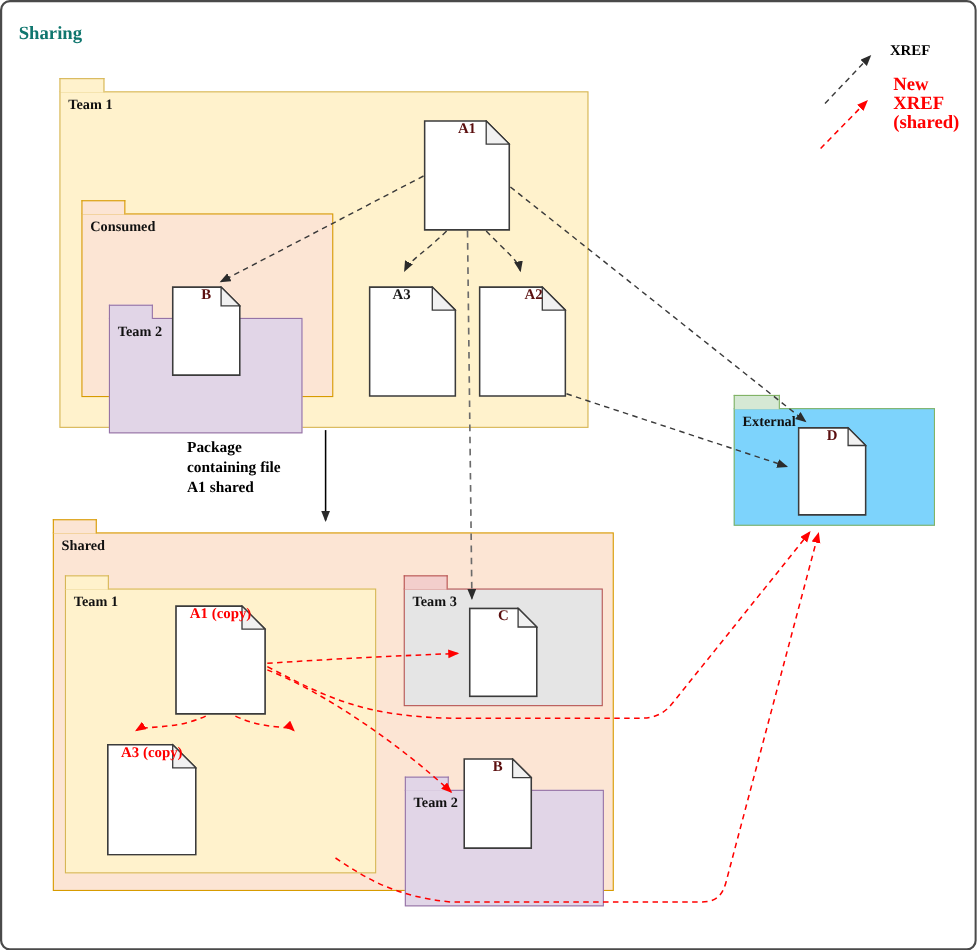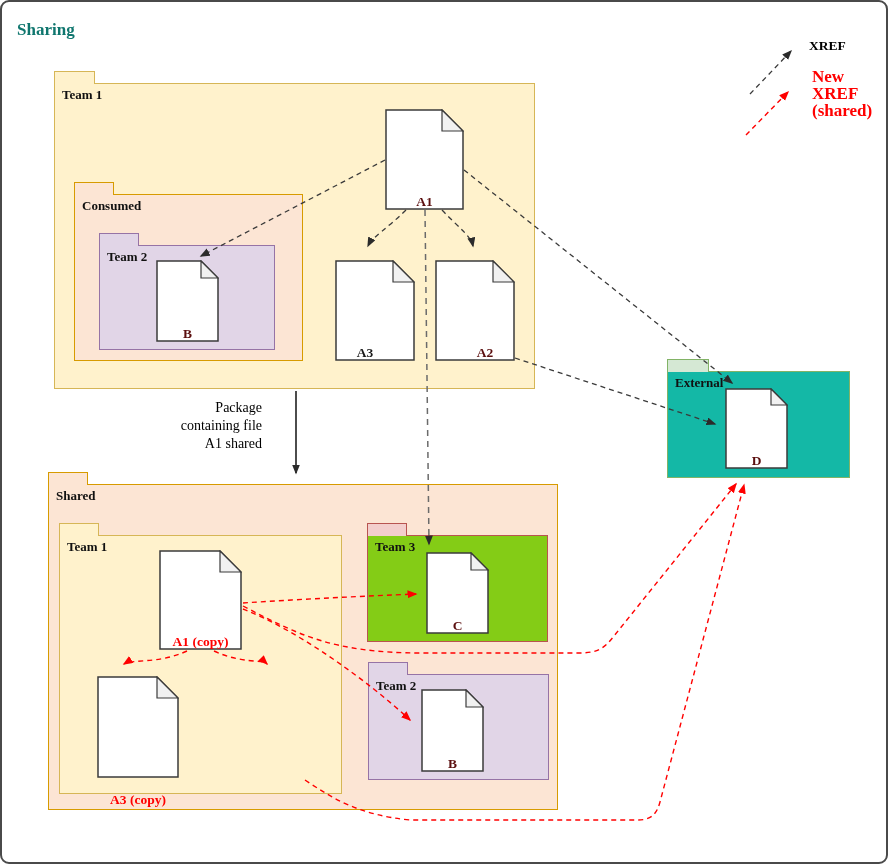--- a/index.html
+++ b/index.html
@@ -12,42 +12,42 @@
 
   
   .folder{position:absolute; box-sizing:border-box; border:1px solid;}
   .folder .tab{position:absolute; left:-1px; top:-13px; height:13px; box-sizing:border-box;
                border:1px solid; border-bottom:none;}
   .folder .flabel{position:absolute; left:7px; top:3px; font-size:13px; font-weight:bold; color:#111; white-space:nowrap;}
   .f-yellow{background:#FFF2CC; border-color:#D6B656;}
   .f-yellow .tab{background:#FFF2CC; border-color:#D6B656;}
   .f-orange{background:#FCE5D4; border-color:#D79B00;}
   .f-orange .tab{background:#FCE5D4; border-color:#D79B00;}
-  .f-purple{background:#E1D5E7; border-color:#9673A6;}
+  .f-purple{background:#E1D5E7; border-color:#9673A6;margin-top:44px;}
   .f-purple .tab{background:#E1D5E7; border-color:#9673A6;}
-  .f-pink{background:#84cc16; border-color:#B85450;}
+  .f-pink{background:#e5e5e5; border-color:#B85450;}
   .f-pink .tab{background:#F3CECC; border-color:#B85450;}
-  .f-green{background:#14b8a6; border-color:#82B366;}
+  .f-green{background:#7dd3fc; border-color:#82B366;}
   .f-green .tab{background:#D5E8D4; border-color:#82B366;}
 
   
-  .file{position:absolute; display:flex; align-items:flex-end; justify-content:center;}
+  .file{position:absolute; display:flex; align-items:flex-start; justify-content:center;}
   .file svg{position:absolute; left:0; top:0;}
   .note-body{fill:#ffffff; stroke:#3b3b3b; stroke-width:1.5;}
   .note-fold{fill:#F1F1F1; stroke:#3b3b3b; stroke-width:1.2;}
   .file-label{position:relative; z-index:2; font-size:13.5px; font-weight:bold; white-space:nowrap;}
   .lbl-maroon{color:#5B0F0F;}
   .lbl-black{color:#1A1A1A;}
   .lbl-red{color:#FF0000;}
 
   
   .legend-xref{position:absolute; left:807px; top:36px; font-size:13.5px; font-weight:bold; color:#000;}
   .legend-newxref{position:absolute; left:810px; top:66px; font-size:17px; font-weight:bold; color:#FF0000; line-height:17px;}
-  .pkg-label{position:absolute; left:168px; top:397px; width:92px; text-align:right;
-             font-size:14px; font-weight:normal; color:#000; line-height:18px;}
+  .pkg-label{position:absolute; left:168px; top:397px; width:92px; text-align:left;
+             font-size:14px; font-weight:bold; color:#000; line-height:18px;}
 
   
   #overlay{position:absolute; left:0; top:0; z-index:5; pointer-events:none;}
   .xb{fill:none; stroke:#3a3a3a; stroke-width:1.3; stroke-dasharray:5 4;}
   .xg{fill:none; stroke:#6b6b6b; stroke-width:1.5; stroke-dasharray:6 5;}
   .xr{fill:none; stroke:#FF0000; stroke-width:1.4; stroke-dasharray:5 4;}
   .solidb{fill:none; stroke:#000; stroke-width:1.4;}
 </style>
 </head>
 <body>

